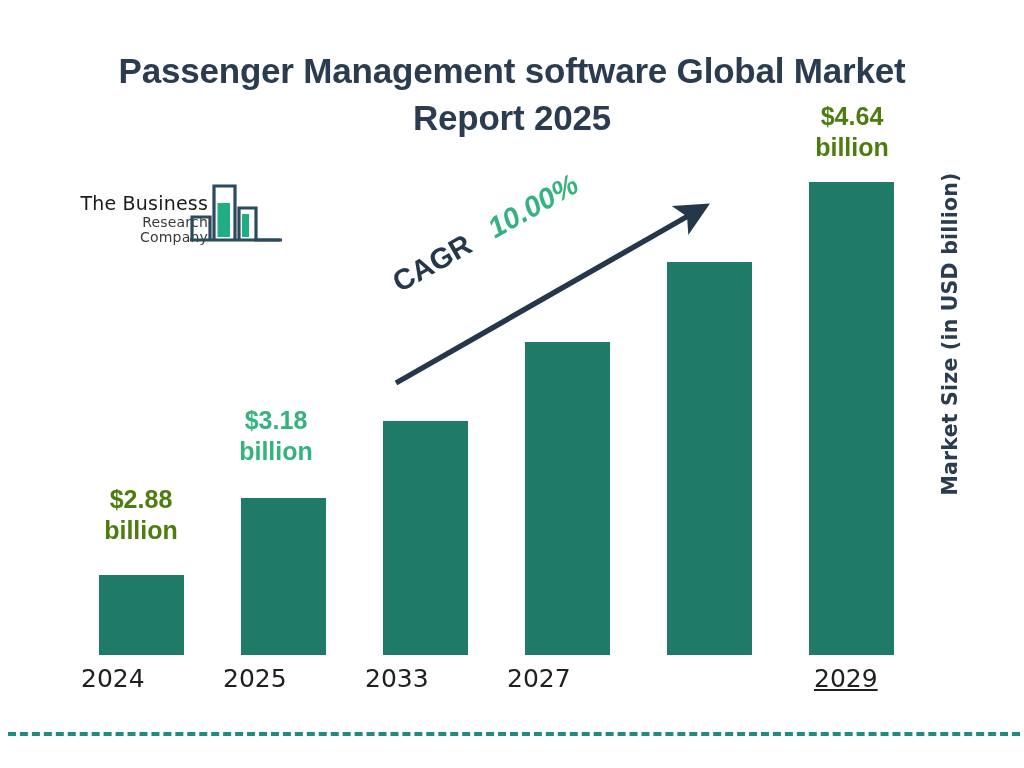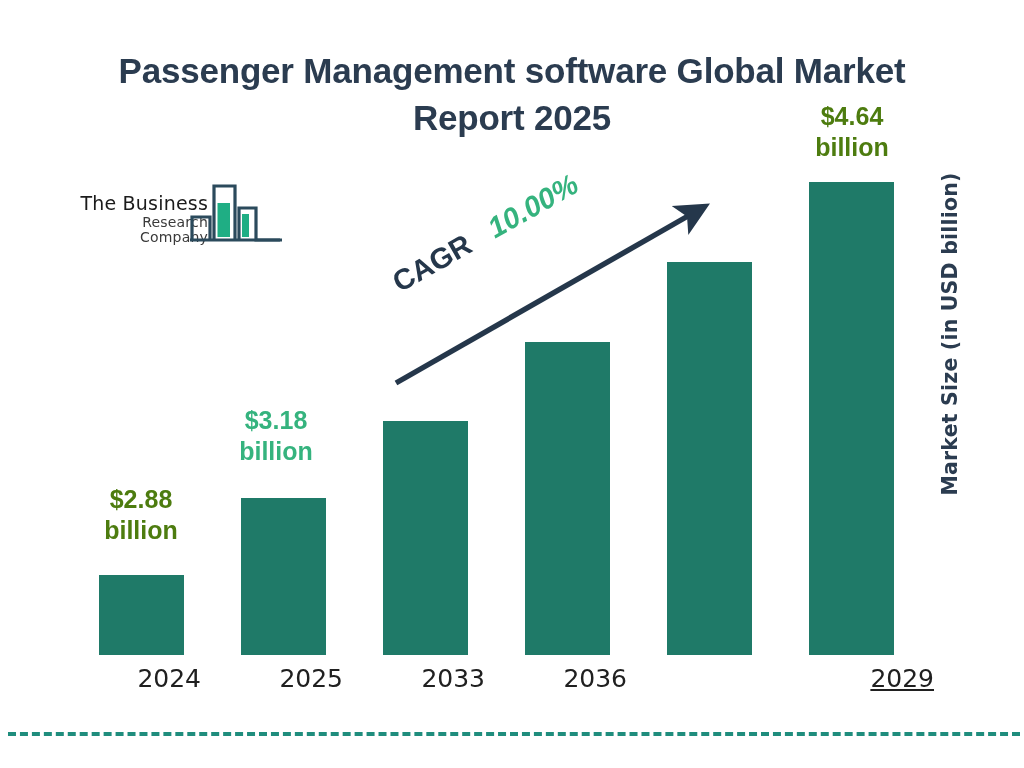--- a/index.html
+++ b/index.html
@@ -57,21 +57,21 @@
   }
   .vlabel .ln{display:block;}
   .vlabel.navy{color:#4d7c0f;}
   .vlabel.green{color:#35b37e;}
 
   
   .xlabel{
     position:absolute;
     top:664px;
     width:120px;
-    text-align:right;
+    text-align:left;
     font-size:25px;
     color:#202020;
     font-family:"DejaVu Sans", sans-serif;
   }
 
   
   .ylabel{
     position:absolute;
     right:-96px;
     top:322px;
@@ -171,20 +171,20 @@
 
     <div class="cagr">
       <span class="c-word">CAGR</span>
       <span>&nbsp;</span>
       <span class="c-pct">10.00%</span>
     </div>
 
     <div class="xlabel" style="left:81px;">2024</div>
     <div class="xlabel" style="left:223px;">2025</div>
     <div class="xlabel" style="left:365px;">2033</div>
-    <div class="xlabel" style="left:507px;">2036</div>
+    <div class="xlabel" style="left:507px;">2027</div>
     <div class="xlabel" style="left:814px;text-decoration:underline;">2029</div>
 
     <div class="ylabel">Market Size (in USD billion)</div>
   </div>
 
   <div class="dashrule"></div>
 </div>
 
 </body></html>

